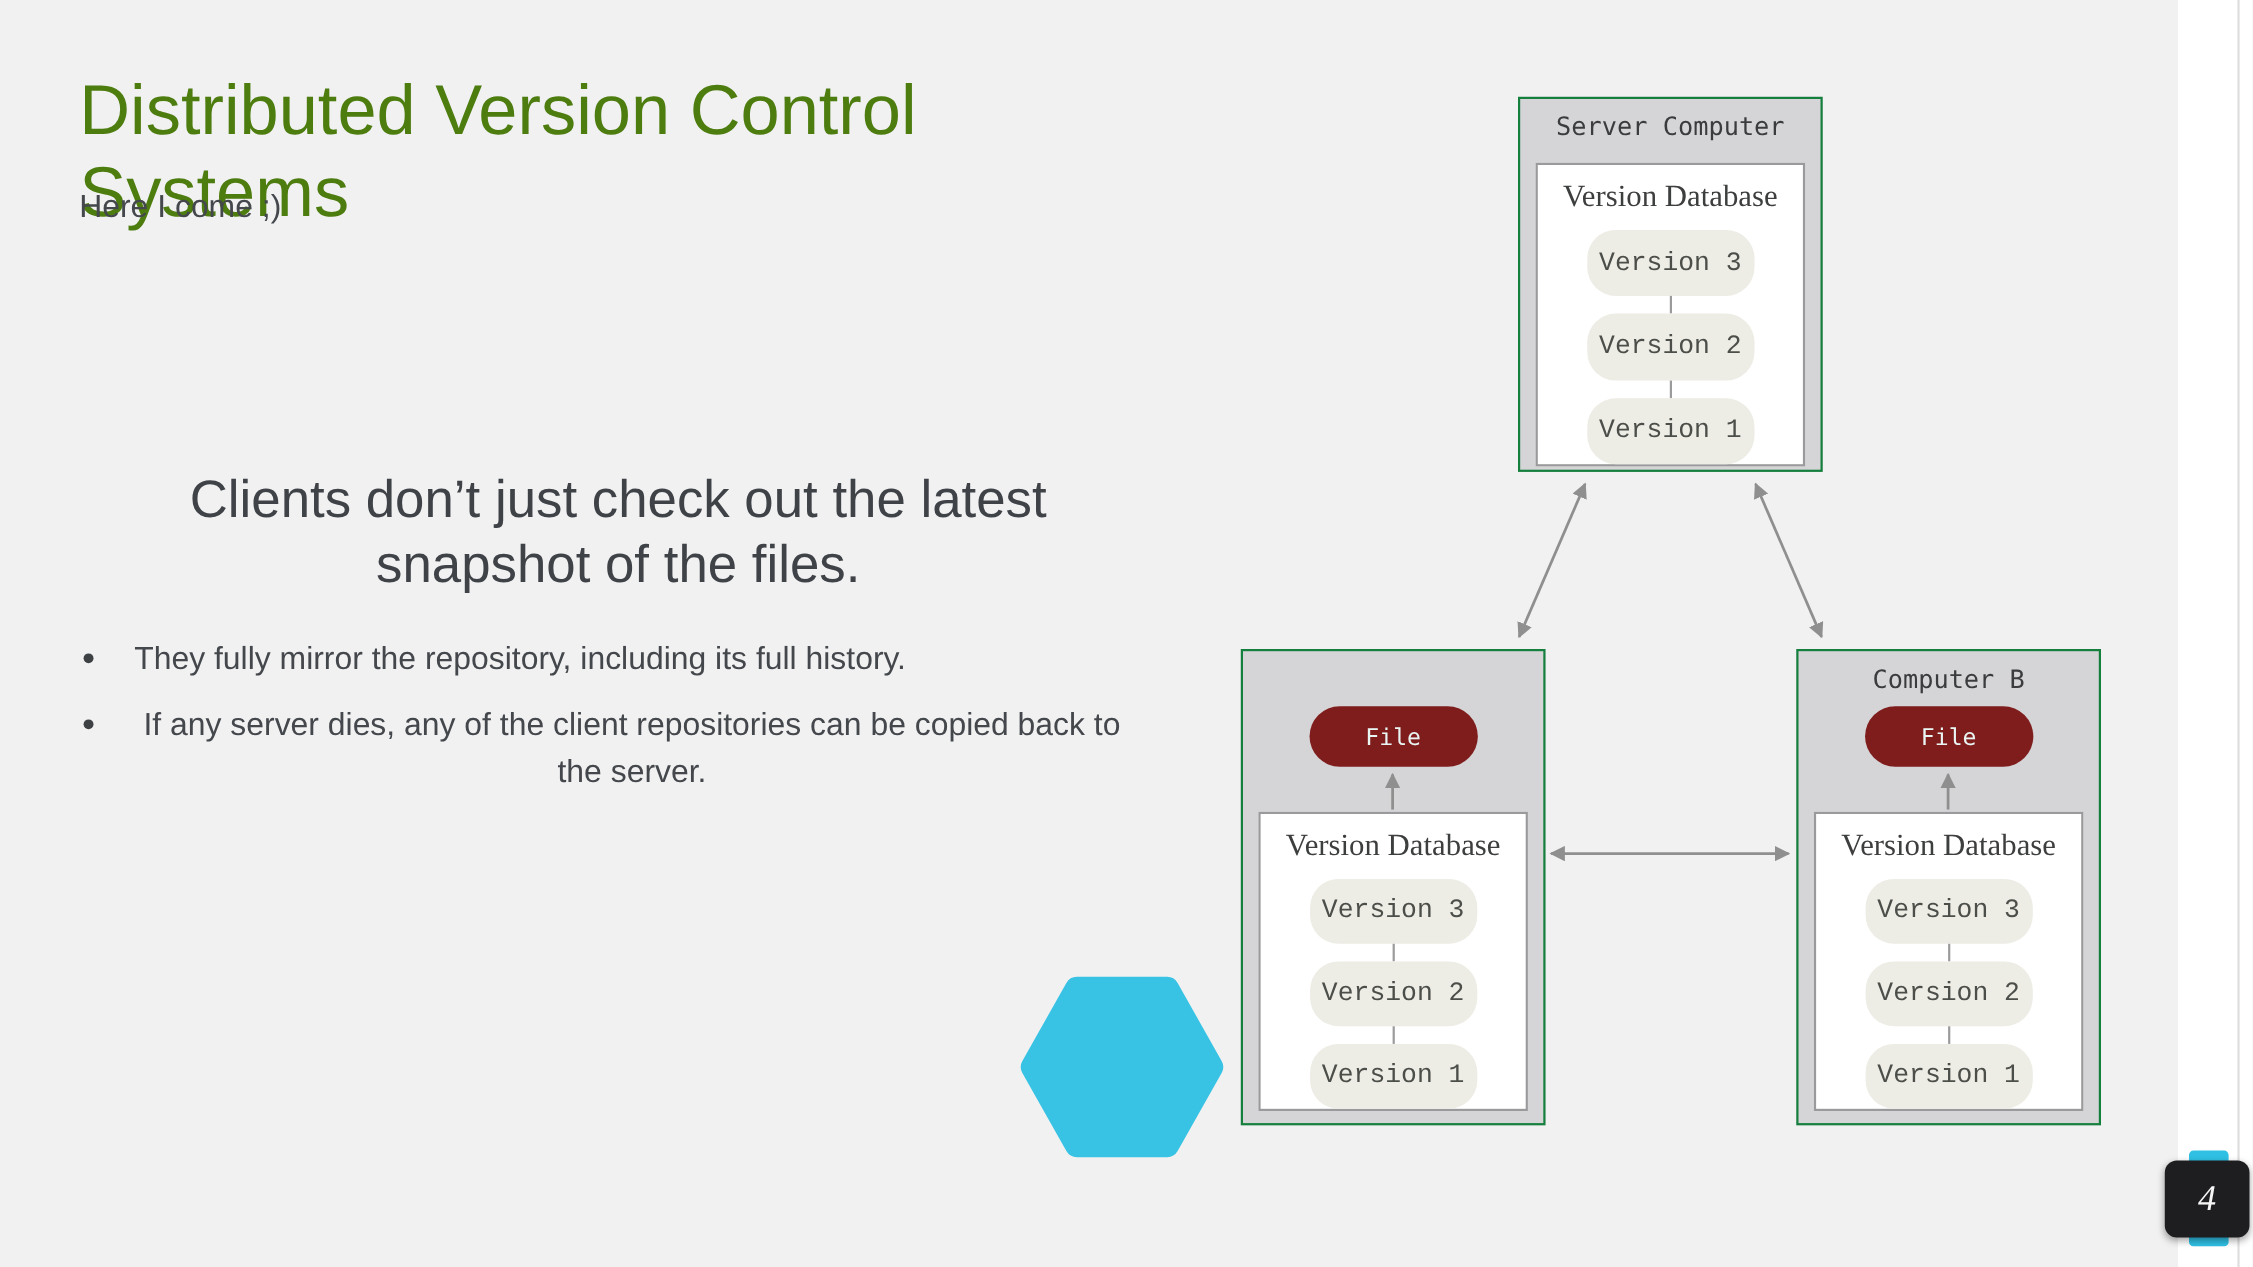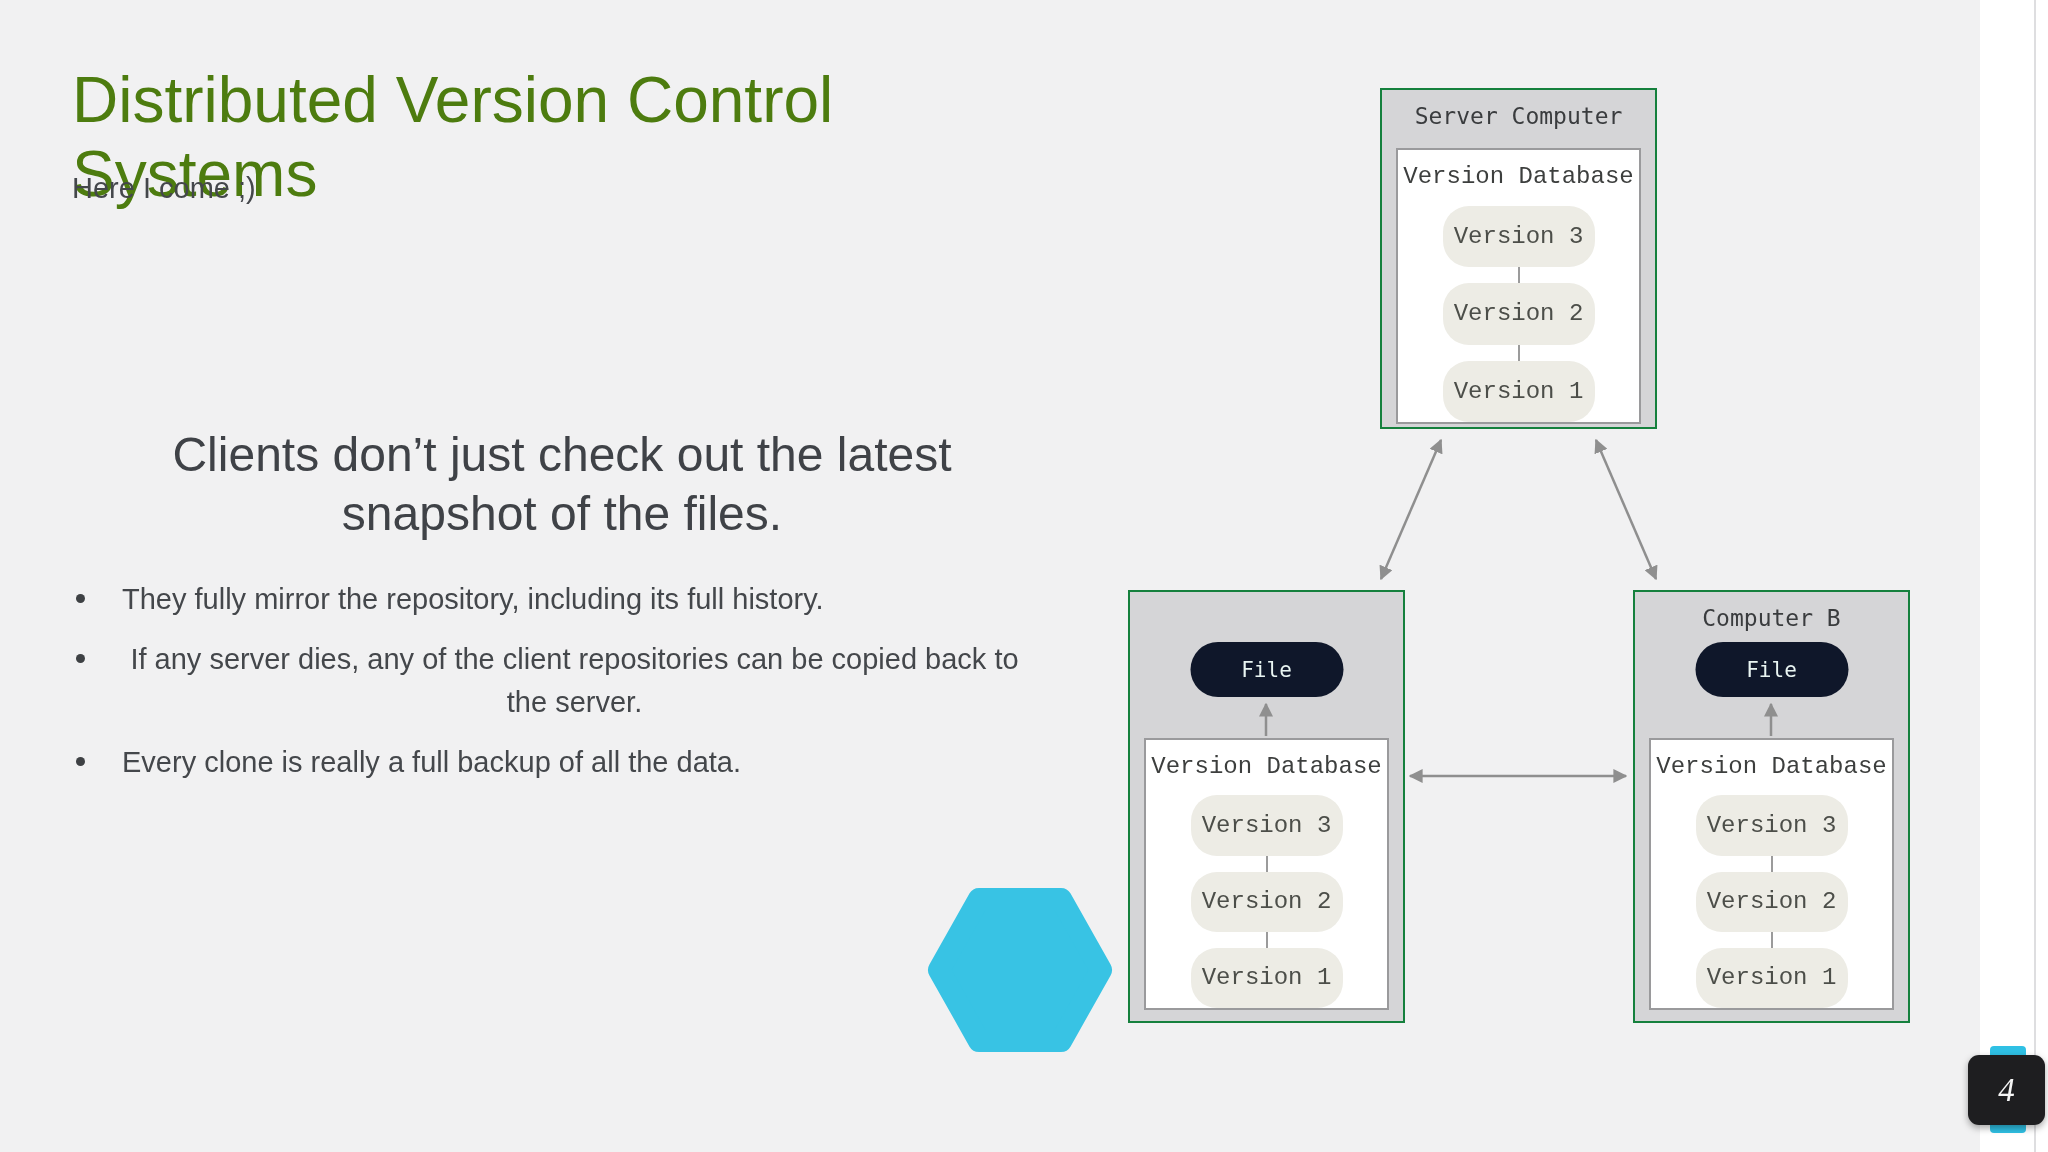--- a/index.html
+++ b/index.html
@@ -39,35 +39,35 @@
   .computer-a{left:1128px;top:590px;width:277px;height:433px;}
   .computer-b{left:1633px;top:590px;width:277px;height:433px;}
   .db{
     position:absolute;left:14px;width:245px;background:#ffffff;border:2px solid #9a9a9c;
     display:flex;flex-direction:column;align-items:center;
   }
   .server .db{top:58px;height:276px;}
   .computer-a .db,.computer-b .db{top:146px;height:272px;}
   .db-title{
     padding-top:13px;height:45px;
-    font-family:Liberation Mono, monospace;font-size:24px;color:#3d3f3e;
+    font-family:Liberation Serif, serif;font-size:28px;color:#3d3f3e;
   }
   .pill{
     margin-top:14px;width:152px;height:68px;border-radius:26px;background:#edece5;
     display:flex;align-items:center;justify-content:center;
     font-family:Liberation Mono, monospace;font-size:24px;color:#4c4e49;
   }
   .pill:first-of-type{margin-top:14px;}
   .pill-link{width:2px;height:18px;background:#9b9b9b;margin-top:0;}
   .pill + .pill-link{margin-top:0;}
   .pill-link + .pill{margin-top:0;}
   .stack{display:flex;flex-direction:column;align-items:center;}
   .file-pill{
     position:absolute;left:50%;top:50px;transform:translateX(-50%);
-    width:153px;height:55px;border-radius:28px;background:#0f172a;
+    width:153px;height:55px;border-radius:28px;background:#7f1d1d;
     display:flex;align-items:center;justify-content:center;
     font-family:"DejaVu Sans Mono",monospace;font-size:21px;color:#e9f5f2;
   }
 
   
   .overlay{position:absolute;left:0;top:0;width:2048px;height:1152px;pointer-events:none;}
 
   
   .badge-accent{position:absolute;left:1990px;top:1046px;width:36px;height:87px;border-radius:4px;background:#2fc0e4;}
   .badge{
@@ -91,24 +91,20 @@
   <div class="heading">Clients don’t just check out the latest snapshot of the files.</div>
 
   <ul class="bullets">
     <li>
       <span class="dot"></span>
       <span class="btext">They fully mirror the repository, including its full history.</span>
     </li>
     <li>
       <span class="dot"></span>
       <span class="btext">If any server dies, any of the client repositories can be copied back to the server.</span>
-    </li>
-    <li>
-      <span class="dot"></span>
-      <span class="btext">Every clone is really a full backup of all the data.</span>
     </li>
   </ul>
 
   <svg class="overlay">
     <polygon points="939,970 979,899 1061,899 1101,970 1061,1041 979,1041" fill="#38c3e4" stroke="#38c3e4" stroke-width="22" stroke-linejoin="round"></polygon>
   </svg>
 
   <div class="node server">
     <div class="node-title">Server Computer</div>
     <div class="db stack">

